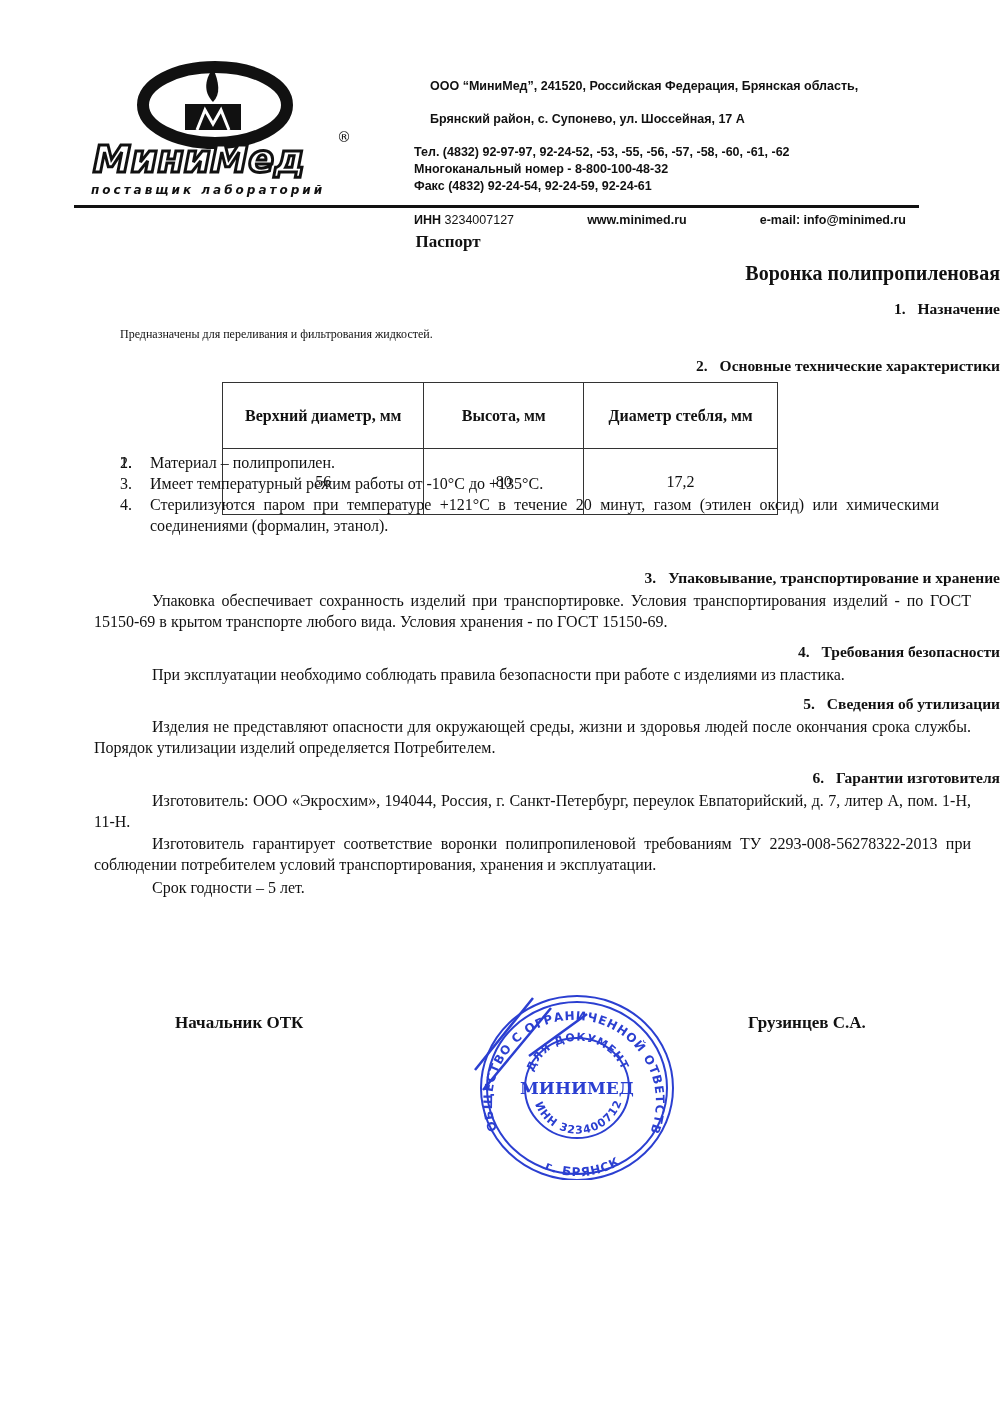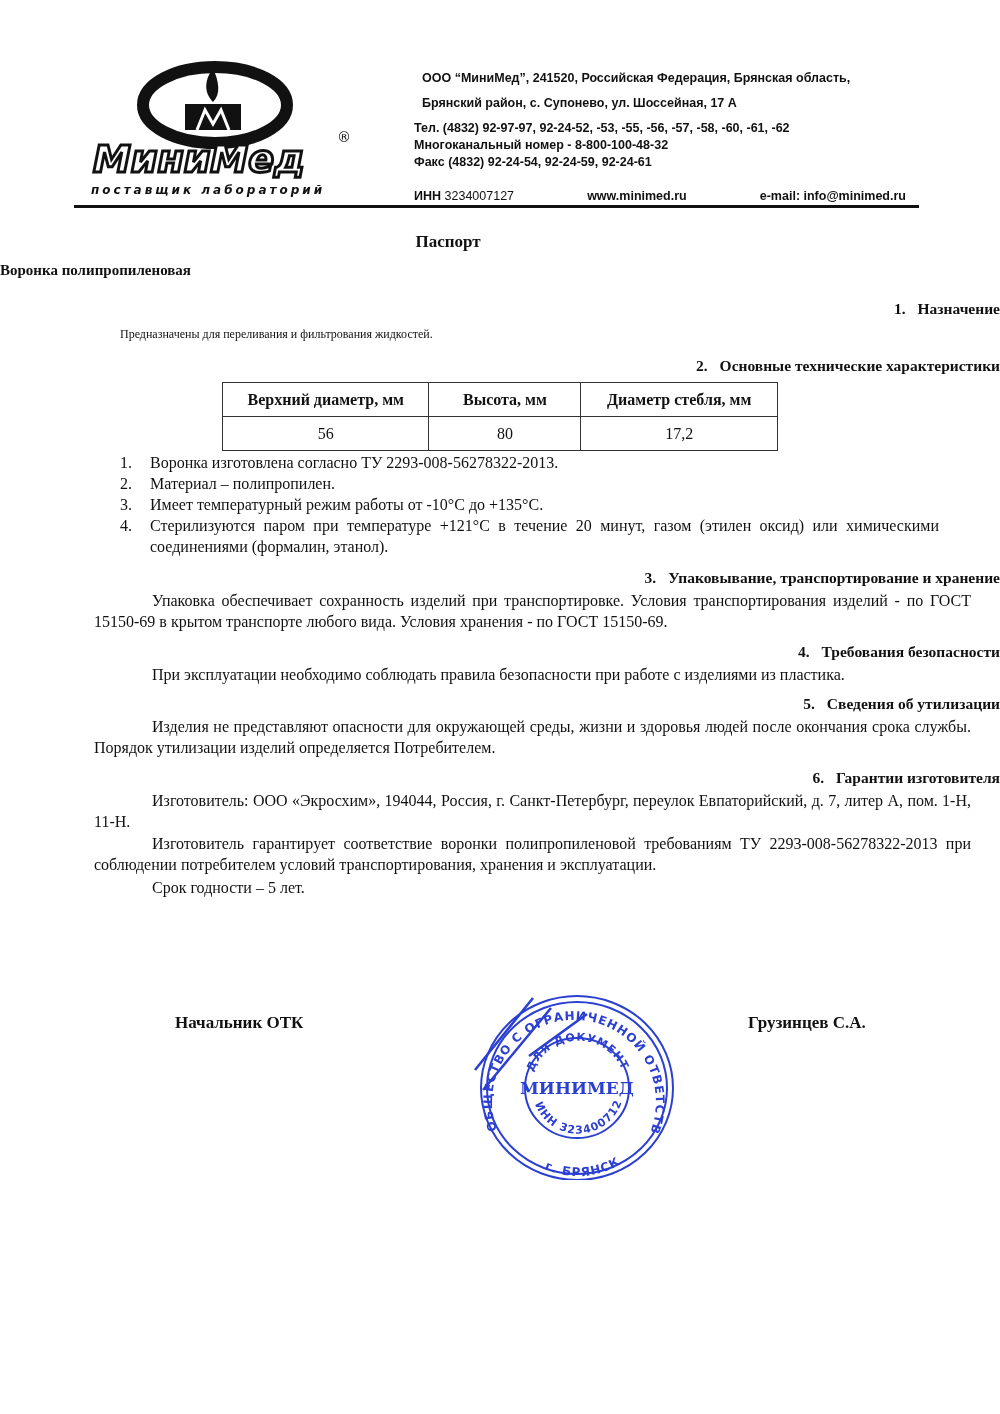--- a/index.html
+++ b/index.html
@@ -3,35 +3,35 @@
 <meta charset="utf-8">
 <style>
   html, body { margin: 0; padding: 0; background: #ffffff; }
   body { width: 1000px; height: 1414px; position: relative; overflow: hidden; color: #111; }
   .page { position: absolute; left: 0; top: 0; width: 1000px; height: 1414px; }
 
   
   .logo { position: absolute; left: 85px; top: 60px; width: 270px; height: 140px; }
   .logo svg { display: block; }
   .company { position: absolute; left: 414px; top: 62px; width: 510px; font-family: "Liberation Sans", sans-serif; font-size: 12.5px; font-weight: bold; line-height: 17px; color: #111; }
-  .company .addr { margin: 8px; }
+  .company .addr { margin: 16px; }
   .company .contacts { margin-top: 0; }
   .company .idline { margin-top: 17px; display: flex; justify-content: space-between; width: 492px; }
   .company .idline .inn-num { font-weight: normal; }
   .rule { position: absolute; left: 74px; top: 205px; width: 845px; height: 3px; background: #111; }
   .title1 { position: absolute; left: 0; width: 896px; top: 232px; text-align: center; font-family: "Liberation Serif", serif; font-weight: bold; font-size: 17px; }
-  .title2 { position: absolute; left: 0; width: 1000px; top: 262px; text-align: left; font-family: "Liberation Serif", serif; font-weight: bold; font-size: 15px; }
+  .title2 { position: absolute; left: 0; width: 1000px; top: 262px; text-align: right; font-family: "Liberation Serif", serif; font-weight: bold; font-size: 20px; }
   .sec-h { position: absolute; left: 0; width: 1000px; text-align: right; font-family: "Liberation Serif", serif; font-weight: bold; font-size: 15.5px; }
   .sec-h .num { margin-right: 12px; }
   .para { position: absolute; left: 62px; width: 877px; font-family: "Liberation Serif", serif; font-size: 16px; line-height: 21px; text-align: justify; }
   .para.indent { text-indent: 58px; margin-left: 32px; }
   .plain { position: absolute; font-family: "Liberation Serif", serif; font-size: 12px; line-height: 21px; }
 
   table.spec { position: absolute; left: 222px; top: 382px; width: 556px; border-collapse: collapse; font-family: "Liberation Serif", serif; font-size: 16px; }
-  table.spec th, table.spec td { border: 1px solid #333; text-align: center; padding: 0; height: 33px; }
+  table.spec th, table.spec td { border: 1px solid #333; text-align: center; padding: 16px; height: 33px; }
   table.spec th { font-weight: bold; }
   table.spec .c1 { width: 207px; } table.spec .c2 { width: 152px; } table.spec .c3 { width: 197px; }
 
   ol.list { position: absolute; left: 62px; top: 452px; width: 877px; margin: 0; padding: 0; list-style: none; font-family: "Liberation Serif", serif; font-size: 16px; line-height: 21px; }
   ol.list li { position: relative; padding-left: 88px; text-align: justify; }
   ol.list li .n { position: absolute; left: 58px; top: 0; }
 
   .sig-left { position: absolute; left: 175px; top: 1013px; font-family: "Liberation Serif", serif; font-weight: bold; font-size: 17px; }
   .sig-right { position: absolute; left: 748px; top: 1013px; font-family: "Liberation Serif", serif; font-weight: bold; font-size: 17px; }
   .stamp { position: absolute; left: 455px; top: 980px; width: 240px; height: 200px; }
@@ -88,21 +88,21 @@
       <th class="c3">Диаметр стебля, мм</th>
     </tr>
     <tr>
       <td>56</td>
       <td>80</td>
       <td>17,2</td>
     </tr>
   </tbody>
     </table>
   <ol class="list">
-    <li><span class="n">1.</span><span>Воронка изготовлена согласно ТУ 2293-008-56278322-2013.</span></li>
+    <li><span class="n">1.</span></li>
     <li><span class="n">2.</span><span>Материал – полипропилен.</span></li>
     <li><span class="n">3.</span><span>Имеет температурный режим работы от -10°С до +135°С.</span></li>
     <li><span class="n">4.</span><span>Стерилизуются паром при температуре +121°С в течение 20 минут, газом (этилен оксид) или химическими соединениями (формалин, этанол).</span></li>
   </ol>
 
   <div class="sec-h" style="top:569px">
     <span class="num">3.</span><span>Упаковывание, транспортирование и хранение</span>
   </div>
   <div class="para indent" style="top:590px">Упаковка обеспечивает сохранность изделий при транспортировке. Условия транспортирования изделий - по ГОСТ 15150-69 в крытом транспорте любого вида. Условия хранения - по ГОСТ 15150-69.</div>
 

